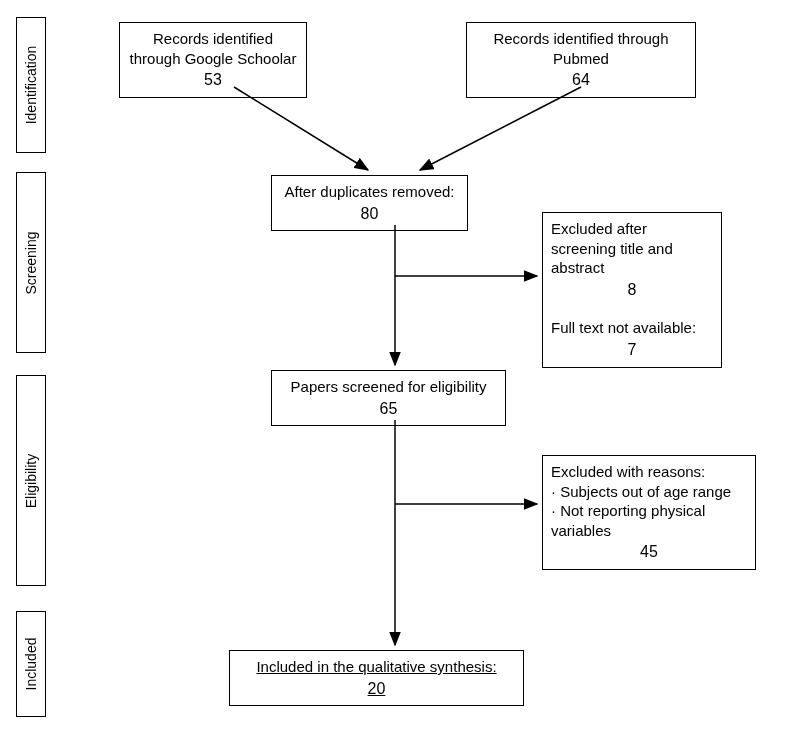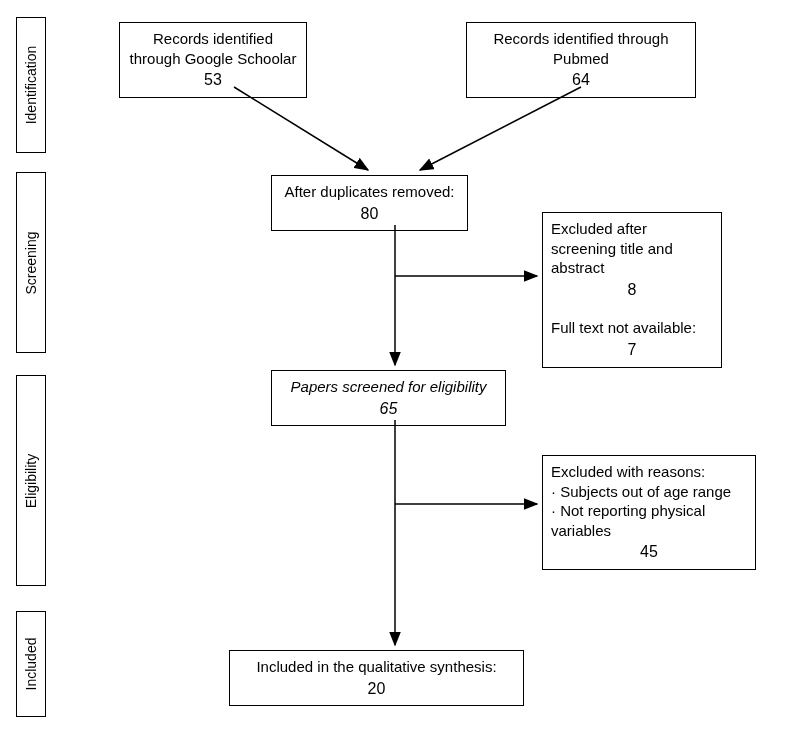--- a/index.html
+++ b/index.html
@@ -84,37 +84,37 @@
 </div>
 
 <div class="box box-left" style="left:542px; top:212px; width:180px;">
   <div>Excluded after screening title and abstract</div>
   <div class="num">8</div>
   <div style="height:18px;"></div>
   <div>Full text not available:</div>
   <div class="num">7</div>
 </div>
 
-<div class="box" style="left:271px; top:370px; width:235px;font-style:italic;">
+<div class="box" style="left:271px; top:370px; width:235px;">
   <div>Papers screened for eligibility</div>
   <div class="num">65</div>
 </div>
 
 <div class="box box-left" style="left:542px; top:455px; width:214px;">
   <div>Excluded with reasons:</div>
   <div>
     · <span>Subjects out of age range</span>
   </div>
   <div>
     · <span>Not reporting physical variables</span>
   </div>
   <div class="num">45</div>
 </div>
 
-<div class="box" style="left:229px; top:650px; width:295px;">
+<div class="box" style="left:229px; top:650px; width:295px;text-decoration:underline;">
   <div>Included in the qualitative synthesis:</div>
   <div class="num">20</div>
 </div>
 
 <svg class="arrows" width="790" height="736">
   <defs>
     <marker id="arrowhead" markerWidth="10" markerHeight="8" refX="9" refY="4" orient="auto">
       <polygon points="0 0, 10 4, 0 8" fill="#000"></polygon>
     </marker>
   </defs>

